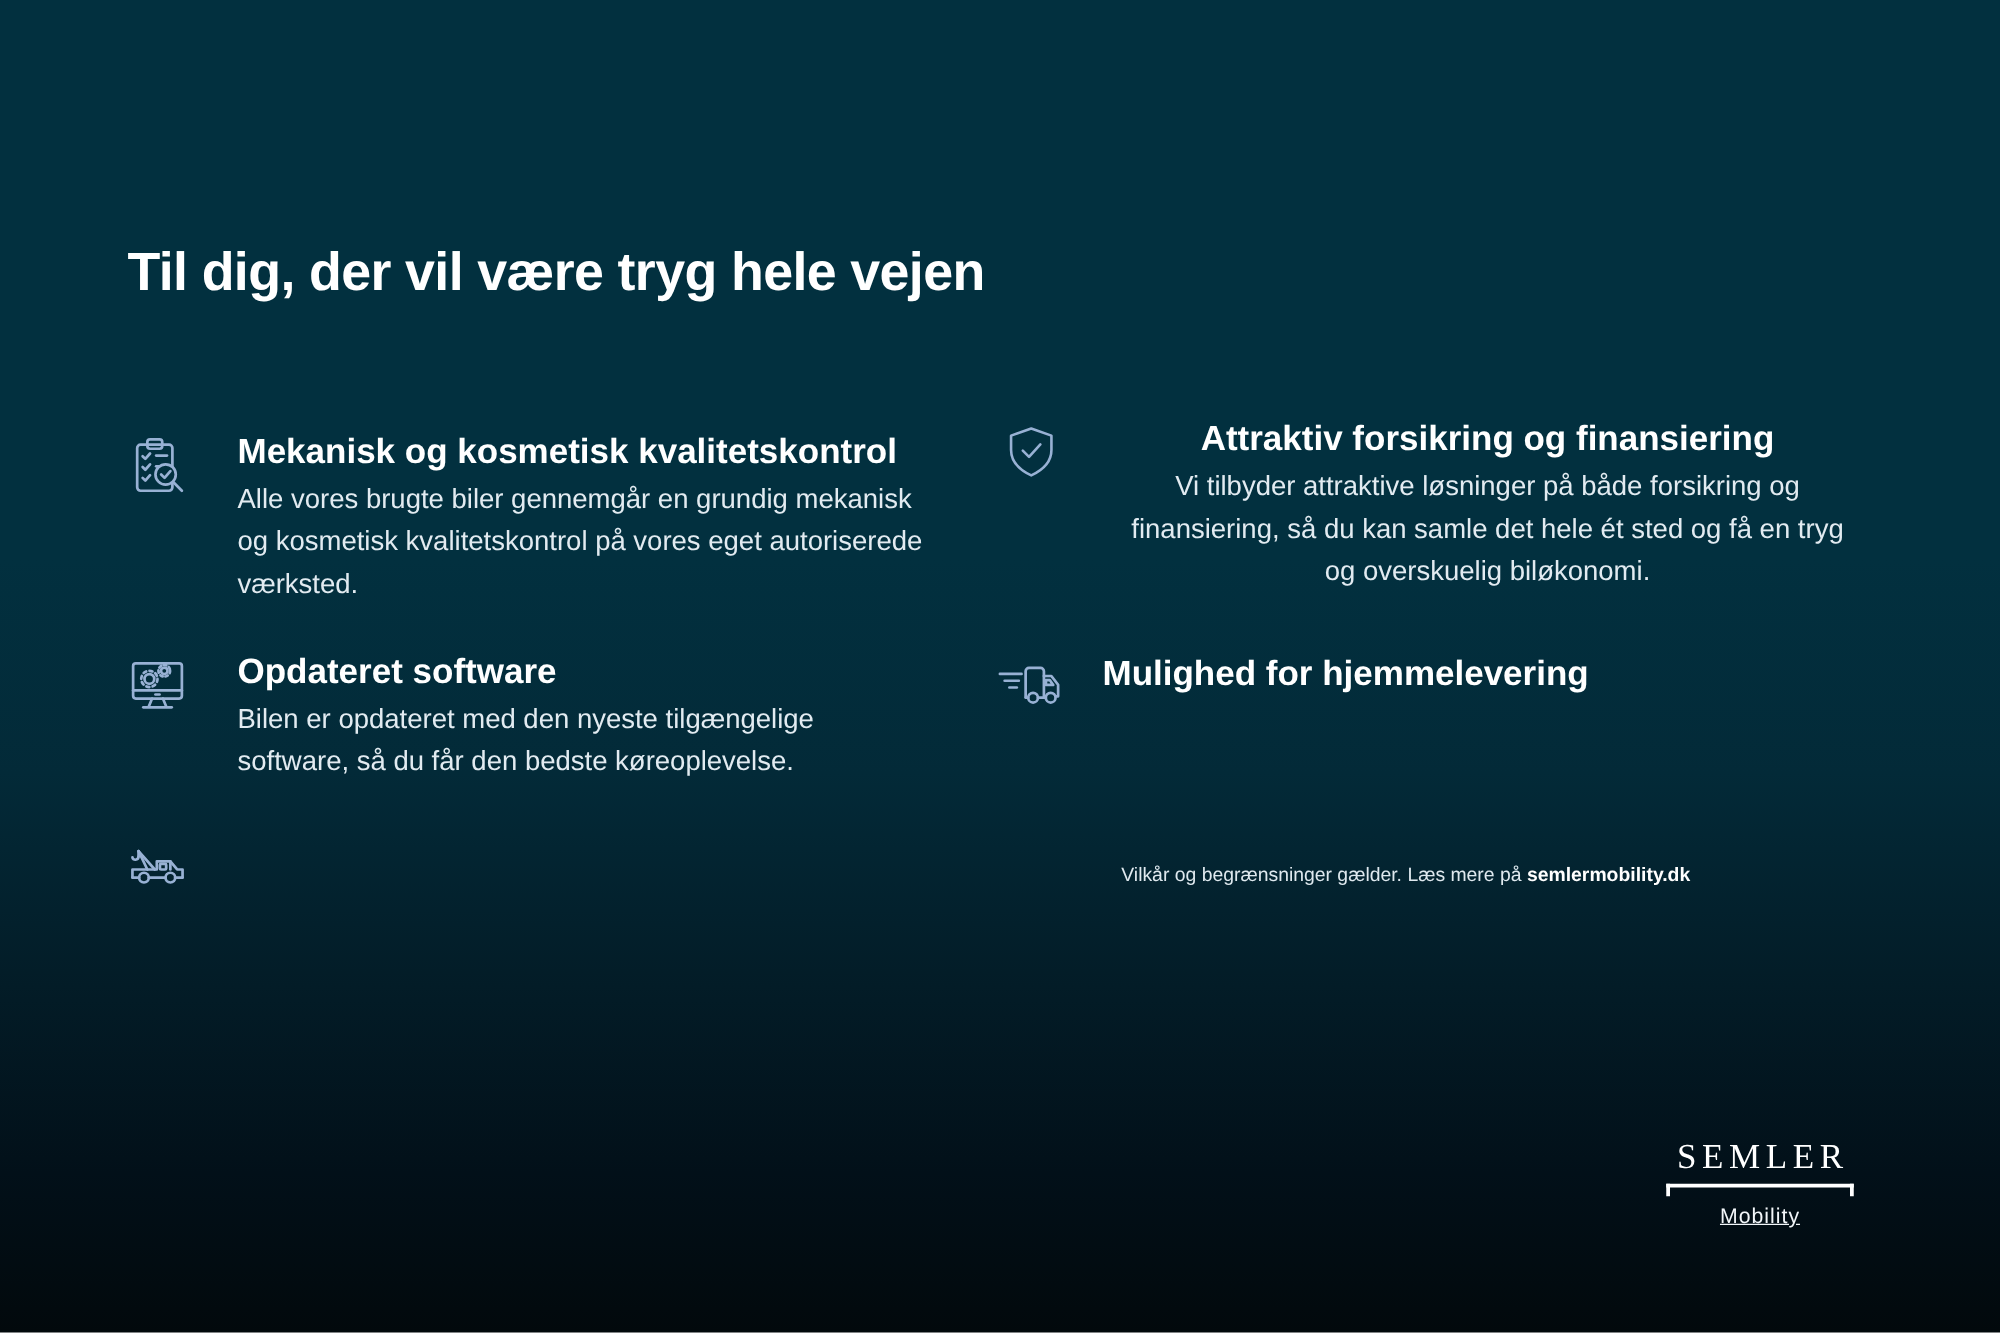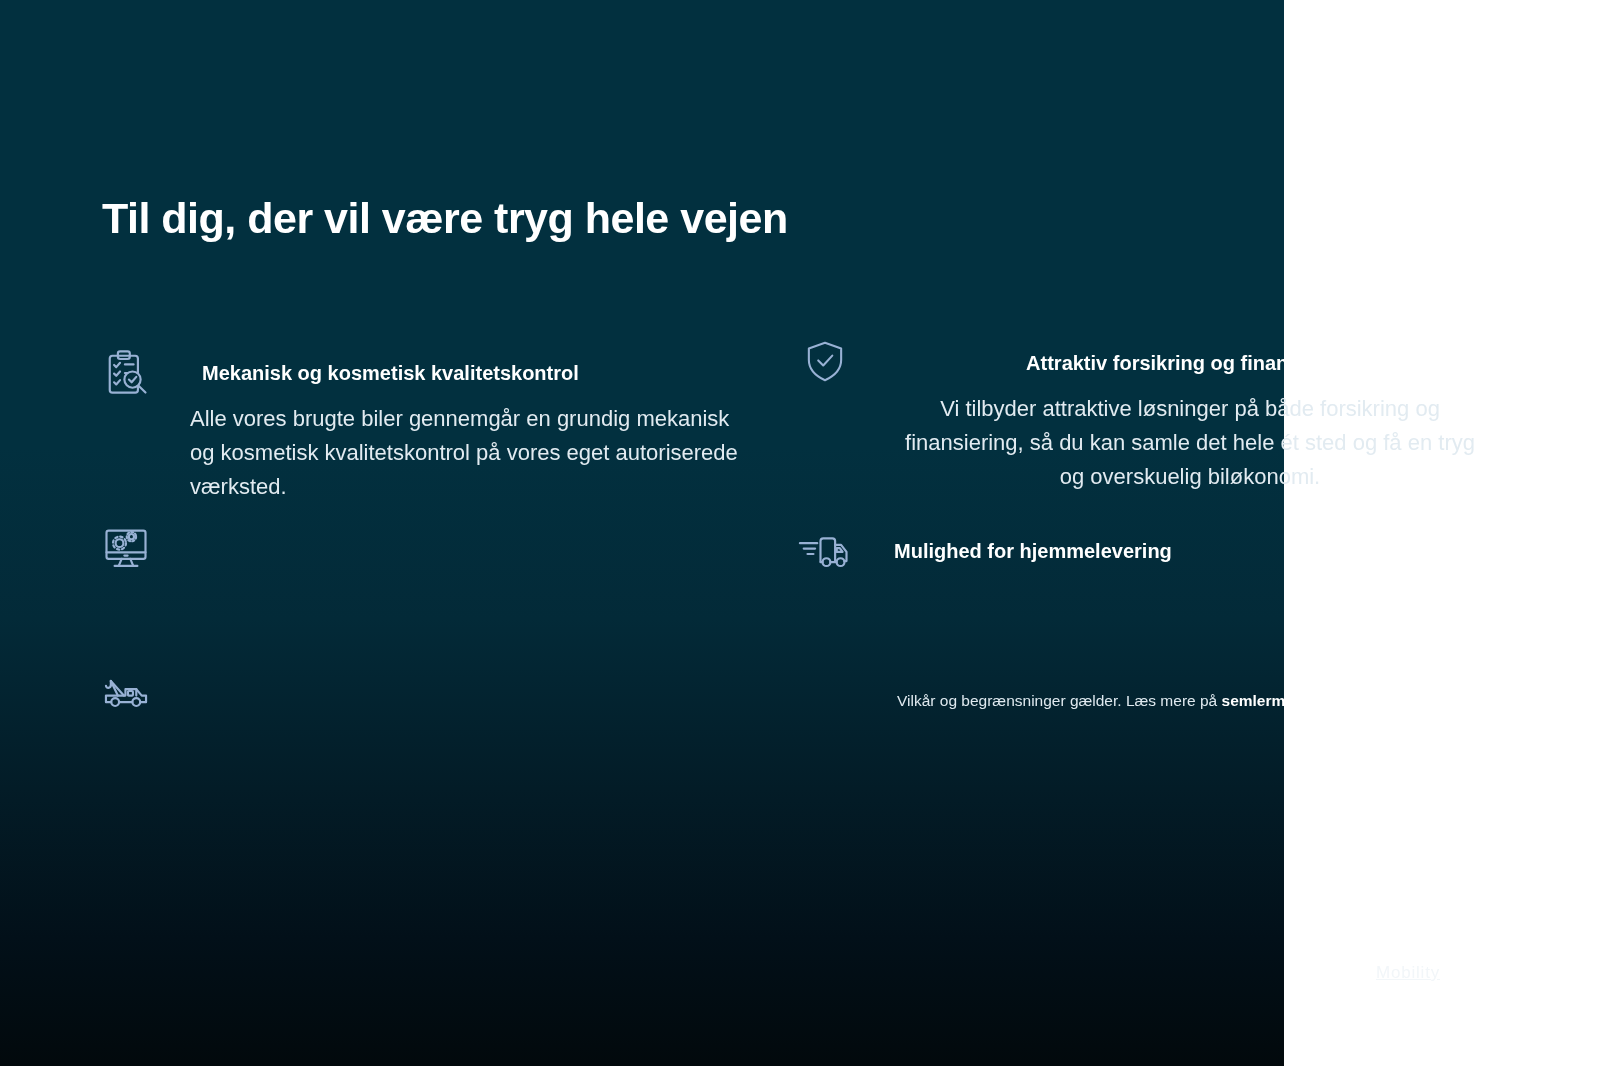--- a/index.html
+++ b/index.html
@@ -2,50 +2,50 @@
 <html><head>
 <meta charset="utf-8">
 <style>
   html,body{margin:0;padding:0;}
   body{
     width:1600px;height:1066px;
     font-family:"Liberation Sans", sans-serif;
     overflow:hidden;
   }
   .canvas{
-    position:relative;width:1284px;height:1066px;
+    position:relative;width:1600px;height:1066px;
     background:linear-gradient(180deg,
       #02303f 0%, #02303f 42%,
       #032a38 58%, #031c27 74%,
       #021019 88%, #02090c 100%);
   }
   .page-title{
     position:absolute;left:102px;top:194px;
     font-size:43px;font-weight:700;color:#ffffff;
     letter-spacing:-0.5px;margin:0;
   }
   .feature{
     position:absolute;display:flex;align-items:flex-start;
   }
   .feature .icon-wrap{
     width:58px;flex:0 0 58px;margin-right:32px;padding-top:2px;
   }
   .feature .icon-wrap svg{display:block;}
   .feature .txt{flex:1;}
   .feature .f-title{
-    font-size:20px;font-weight:700;color:#ffffff;line-height:34px;margin:12px;
+    font-size:28px;font-weight:700;color:#ffffff;line-height:34px;margin:0;
   }
   .feature .f-body{
     font-size:22px;font-weight:400;color:#e2ebf1;line-height:34px;margin:4px 0 0 0;
   }
   .f-l1{left:100px;top:344px;width:645px;}
   .f-l2{left:100px;top:520px;width:645px;}
   .f-l3{left:100px;top:660px;width:655px;}
   .f-r1{left:800px;top:334px;width:690px;text-align:center;}
-  .f-r2{left:796px;top:522px;width:700px;align-items:flex-end;}
+  .f-r2{left:796px;top:522px;width:700px;}
   .f-r2 .icon-wrap{margin-right:28px;}
   .fineprint{
     position:absolute;left:897px;top:668px;width:500px;
     font-size:15.5px;line-height:22px;color:#dfe9ef;
   }
   .fineprint b{font-weight:700;color:#ffffff;}
   .logo{
     position:absolute;left:1333px;top:908px;width:150px;text-align:center;color:#ffffff;
   }
   .logo .wordmark{
@@ -102,20 +102,24 @@
         <path d="M22.5 31 h3"></path>
         <path d="M20 34 L17.5 40"></path>
         <path d="M28 34 L30.5 40"></path>
         <path d="M13.5 40.5 H34.5"></path>
         <circle cx="18" cy="19.5" r="3.6"></circle>
         <circle cx="18" cy="19.5" r="6" stroke-dasharray="2.2 2.5"></circle>
         <circle cx="29" cy="13.5" r="2.4"></circle>
         <circle cx="29" cy="13.5" r="4.3" stroke-dasharray="1.8 2.1"></circle>
       </svg>
     </span>
+    <div class="txt">
+      <p class="f-title">Opdateret software</p>
+      <p class="f-body">Bilen er opdateret med den nyeste tilgængelige software, så du får den bedste køreoplevelse.</p>
+    </div>
   </div>
 
   <div class="feature f-l3">
     <span class="icon-wrap">
       <svg class="ic" width="52" height="52" viewBox="0 0 48 48">
         <circle cx="14" cy="37" r="3.6"></circle>
         <circle cx="33.5" cy="37" r="3.6"></circle>
         <path d="M5.5 37 H10.4"></path>
         <path d="M17.6 37 H29.9"></path>
         <path d="M37.1 37 H42.5"></path>

